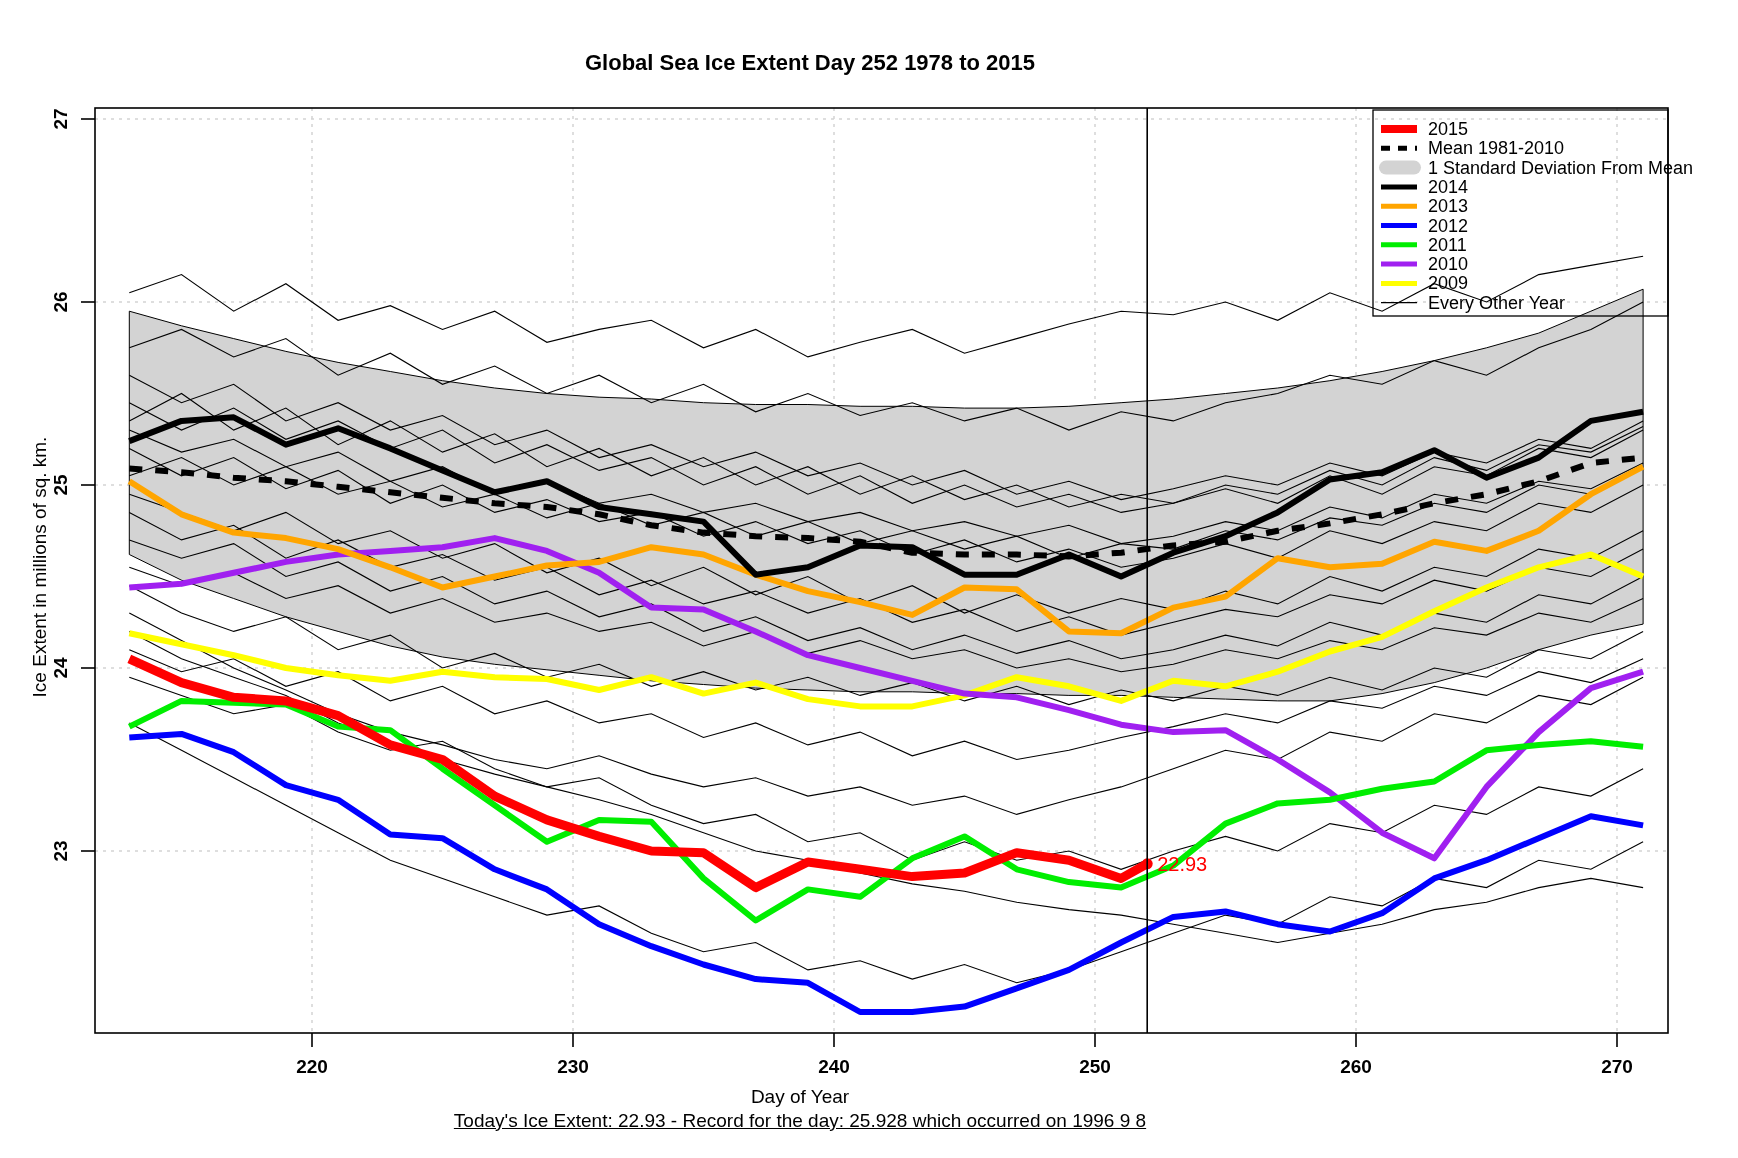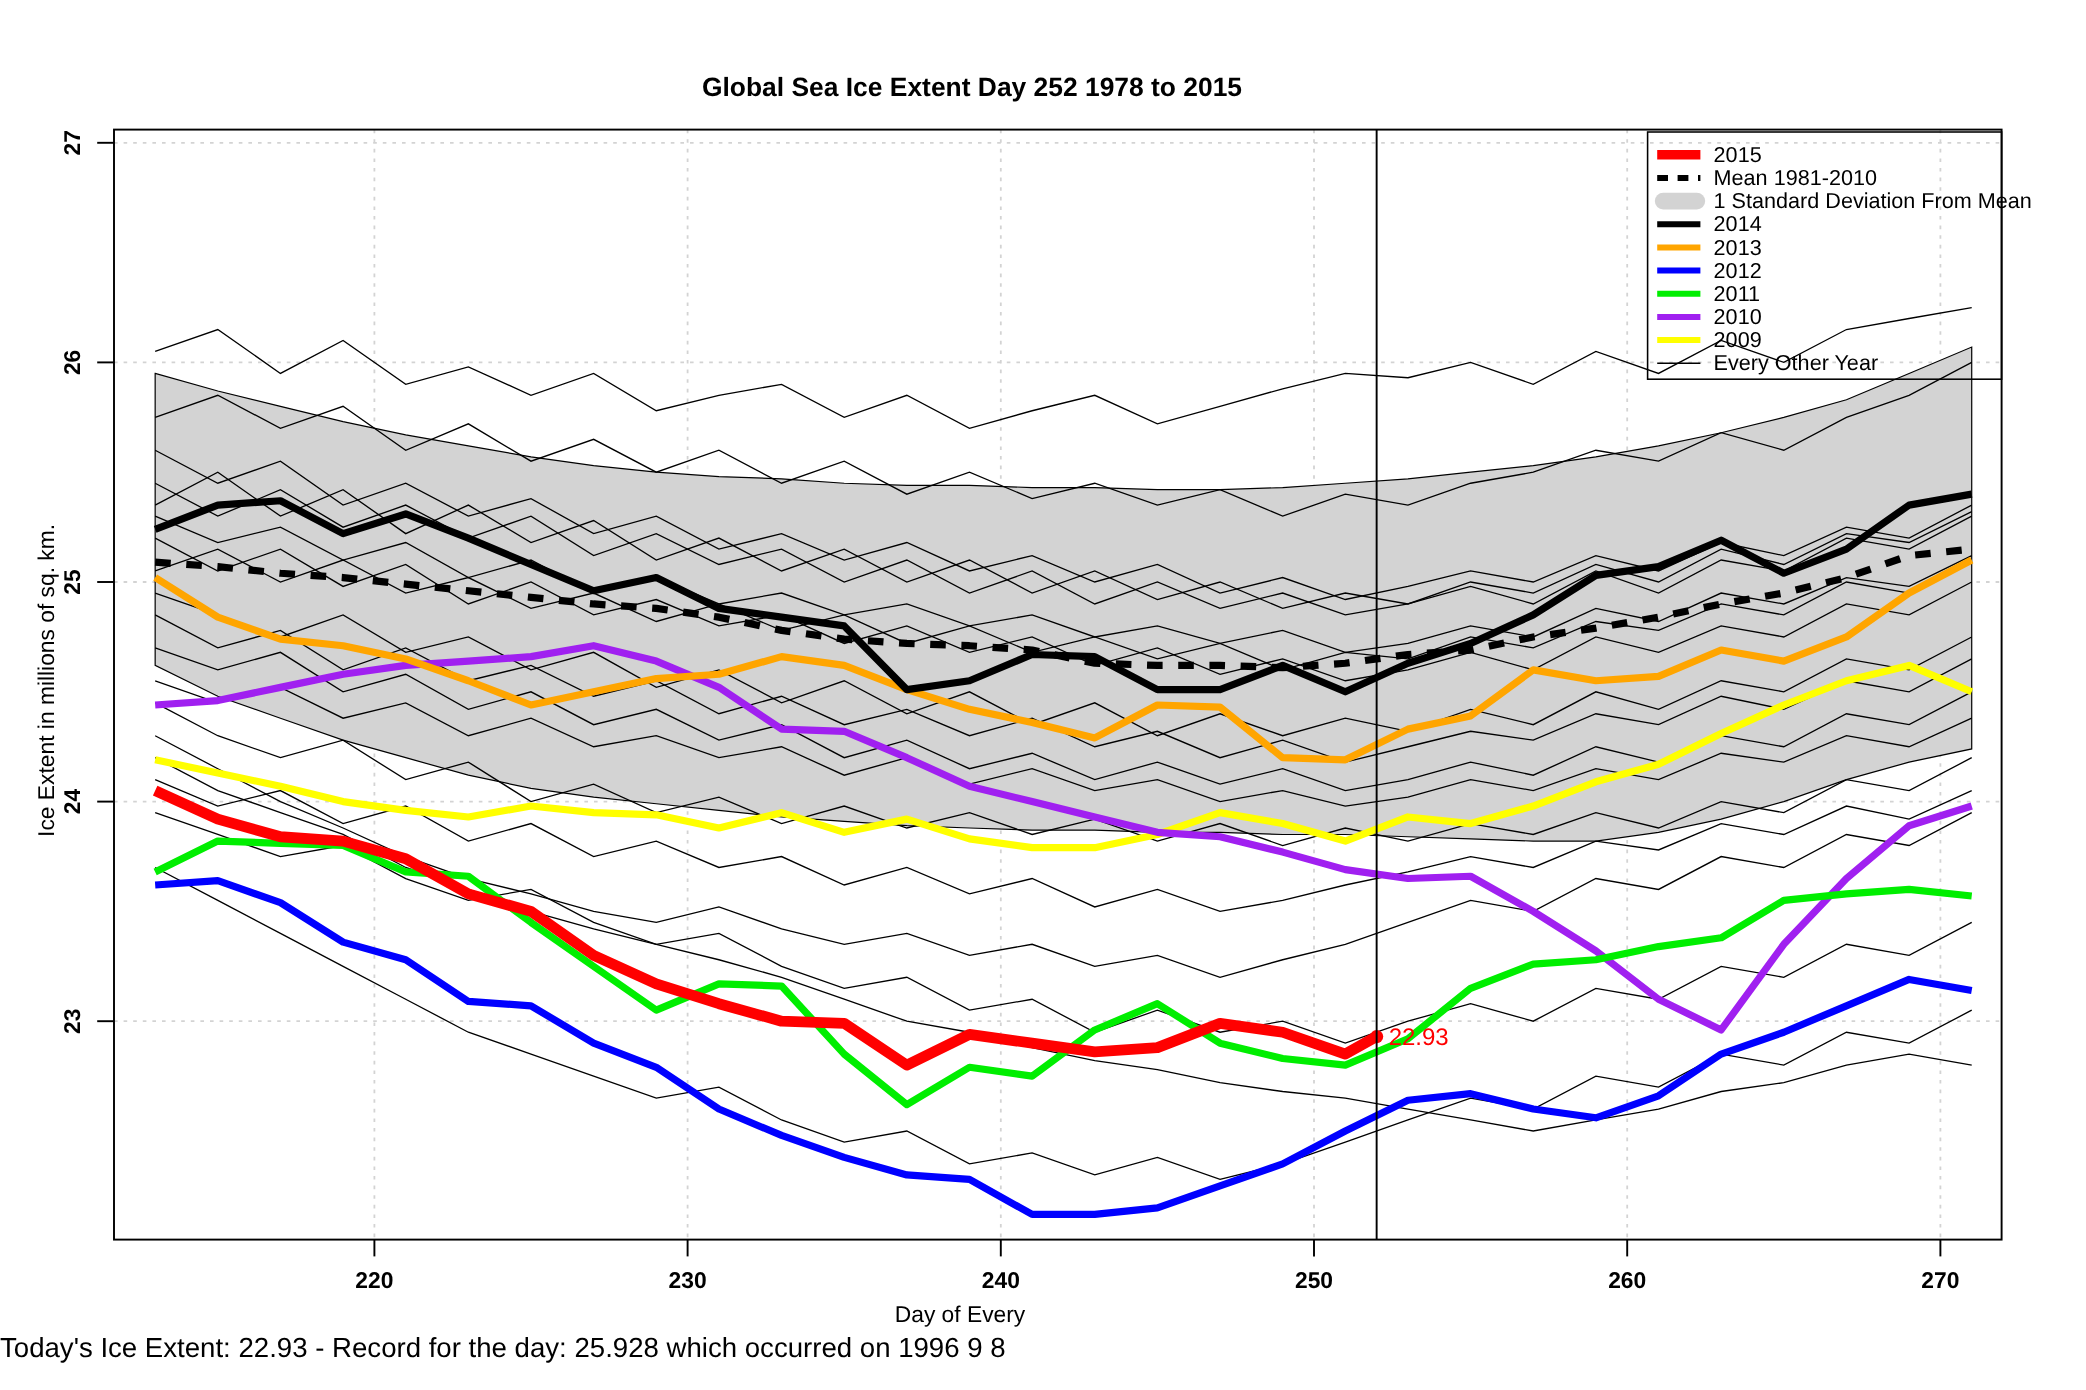--- a/index.html
+++ b/index.html
@@ -5,34 +5,34 @@
   html,body{margin:0;padding:0;background:#ffffff;}
   #screen{
     position:relative;
     width:1738px;height:1158px;
     background:#ffffff;
     font-family:"Liberation Sans", sans-serif;
     overflow:hidden;
   }
   .chart-title{
     position:absolute;top:50px;left:0;width:1620px;
-    text-align:center;font-size:22px;font-weight:bold;color:#000;margin-top:10px;
+    text-align:center;font-size:22px;font-weight:bold;color:#000;
   }
   .y-axis-label{
     position:absolute;left:40px;top:567px;
     transform:translate(-50%,-50%) rotate(-90deg);
     font-size:19px;color:#000;white-space:nowrap;
   }
   .x-axis-label{
     position:absolute;top:1086px;left:0;width:1600px;
     text-align:center;font-size:19px;color:#000;
   }
   .footer-note{
     position:absolute;top:1110px;left:0;width:1600px;
-    text-align:left;font-size:23px;color:#000;
+    text-align:center;font-size:19px;color:#000;text-decoration:underline;
   }
   .site-url{
     position:absolute;top:1078px;left:26px;
     font-size:31px;color:#000;letter-spacing:0px;
   }
   svg{position:absolute;top:0;left:0;}
 </style>
 </head>
 <body>
 
@@ -119,15 +119,15 @@
       <text x="1428" y="250.8" font-size="18px" fill="#000" font-family="&quot;Liberation Sans&quot;, sans-serif">2011</text>
       <line x1="1381" y1="264.1" x2="1417" y2="264.1" stroke="#a020f0" stroke-width="5"></line>
       <text x="1428" y="270.1" font-size="18px" fill="#000" font-family="&quot;Liberation Sans&quot;, sans-serif">2010</text>
       <line x1="1381" y1="283.4" x2="1417" y2="283.4" stroke="#ffff00" stroke-width="5"></line>
       <text x="1428" y="289.4" font-size="18px" fill="#000" font-family="&quot;Liberation Sans&quot;, sans-serif">2009</text>
       <line x1="1381" y1="302.70000000000005" x2="1417" y2="302.70000000000005" stroke="#000000" stroke-width="1.2"></line>
       <text x="1428" y="308.70000000000005" font-size="18px" fill="#000" font-family="&quot;Liberation Sans&quot;, sans-serif">Every Other Year</text>
     </svg>
   <div class="chart-title">Global Sea Ice Extent Day 252 1978 to 2015</div>
   <div class="y-axis-label">Ice Extent in millions of sq. km.</div>
-  <div class="x-axis-label">Day of Every</div>
+  <div class="x-axis-label">Day of Year</div>
   <div class="footer-note">Today's Ice Extent: 22.93  - Record for the day: 25.928 which occurred on 1996 9 8</div>
 </div>
 
 </body></html>

